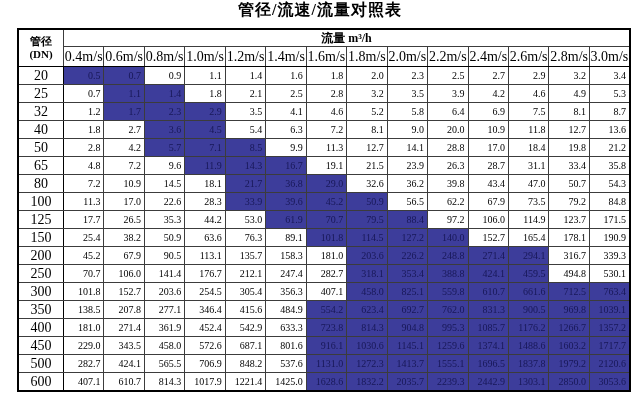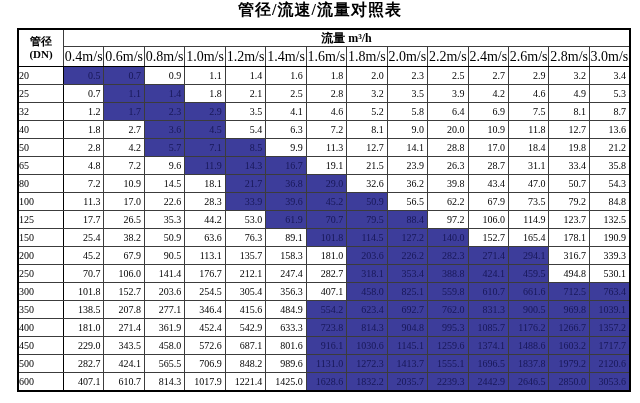--- a/index.html
+++ b/index.html
@@ -50,22 +50,22 @@
   }
   th.vel {
     font-size: 14px;
     font-weight: normal;
     height: 19px;
     text-align: center;
     border-bottom: 1.5px solid #000;
   }
   thead .corner { border-bottom: 1.5px solid #000; }
   td.dn {
-    font-size: 10px;
-    text-align: left;
+    font-size: 14px;
+    text-align: center;
     height: 17px;
     line-height: 17px;
     border-right: 1.5px solid #000;
   }
   td.val {
     font-size: 10px;
     text-align: right;
     padding-right: 3px;
     height: 17px;
     line-height: 17px;
@@ -252,21 +252,21 @@
         <td class="val">44.2</td>
         <td class="val">53.0</td>
         <td class="val hl">61.9</td>
         <td class="val hl">70.7</td>
         <td class="val hl">79.5</td>
         <td class="val hl">88.4</td>
         <td class="val">97.2</td>
         <td class="val">106.0</td>
         <td class="val">114.9</td>
         <td class="val">123.7</td>
-        <td class="val">132.5</td>
+        <td class="val">171.5</td>
       </tr>
       <tr>
         <td class="dn">150</td>
         <td class="val">25.4</td>
         <td class="val">38.2</td>
         <td class="val">50.9</td>
         <td class="val">63.6</td>
         <td class="val">76.3</td>
         <td class="val">89.1</td>
         <td class="val hl">101.8</td>
@@ -282,21 +282,21 @@
         <td class="dn">200</td>
         <td class="val">45.2</td>
         <td class="val">67.9</td>
         <td class="val">90.5</td>
         <td class="val">113.1</td>
         <td class="val">135.7</td>
         <td class="val">158.3</td>
         <td class="val">181.0</td>
         <td class="val hl">203.6</td>
         <td class="val hl">226.2</td>
-        <td class="val hl">282.3</td>
+        <td class="val hl">248.8</td>
         <td class="val hl">271.4</td>
         <td class="val hl">294.1</td>
         <td class="val">316.7</td>
         <td class="val">339.3</td>
       </tr>
       <tr>
         <td class="dn">250</td>
         <td class="val">70.7</td>
         <td class="val">106.0</td>
         <td class="val">141.4</td>
@@ -380,21 +380,21 @@
         <td class="val hl">1603.2</td>
         <td class="val hl">1717.7</td>
       </tr>
       <tr>
         <td class="dn">500</td>
         <td class="val">282.7</td>
         <td class="val">424.1</td>
         <td class="val">565.5</td>
         <td class="val">706.9</td>
         <td class="val">848.2</td>
-        <td class="val">989.6</td>
+        <td class="val">537.6</td>
         <td class="val hl">1131.0</td>
         <td class="val hl">1272.3</td>
         <td class="val hl">1413.7</td>
         <td class="val hl">1555.1</td>
         <td class="val hl">1696.5</td>
         <td class="val hl">1837.8</td>
         <td class="val hl">1979.2</td>
         <td class="val hl">2120.6</td>
       </tr>
       <tr>
@@ -403,18 +403,18 @@
         <td class="val">610.7</td>
         <td class="val">814.3</td>
         <td class="val">1017.9</td>
         <td class="val">1221.4</td>
         <td class="val">1425.0</td>
         <td class="val hl">1628.6</td>
         <td class="val hl">1832.2</td>
         <td class="val hl">2035.7</td>
         <td class="val hl">2239.3</td>
         <td class="val hl">2442.9</td>
-        <td class="val hl">2646.5</td>
+        <td class="val hl">1303.1</td>
         <td class="val hl">2850.0</td>
         <td class="val hl">3053.6</td>
       </tr>
     </tbody>
 </table>
 
 </body></html>

